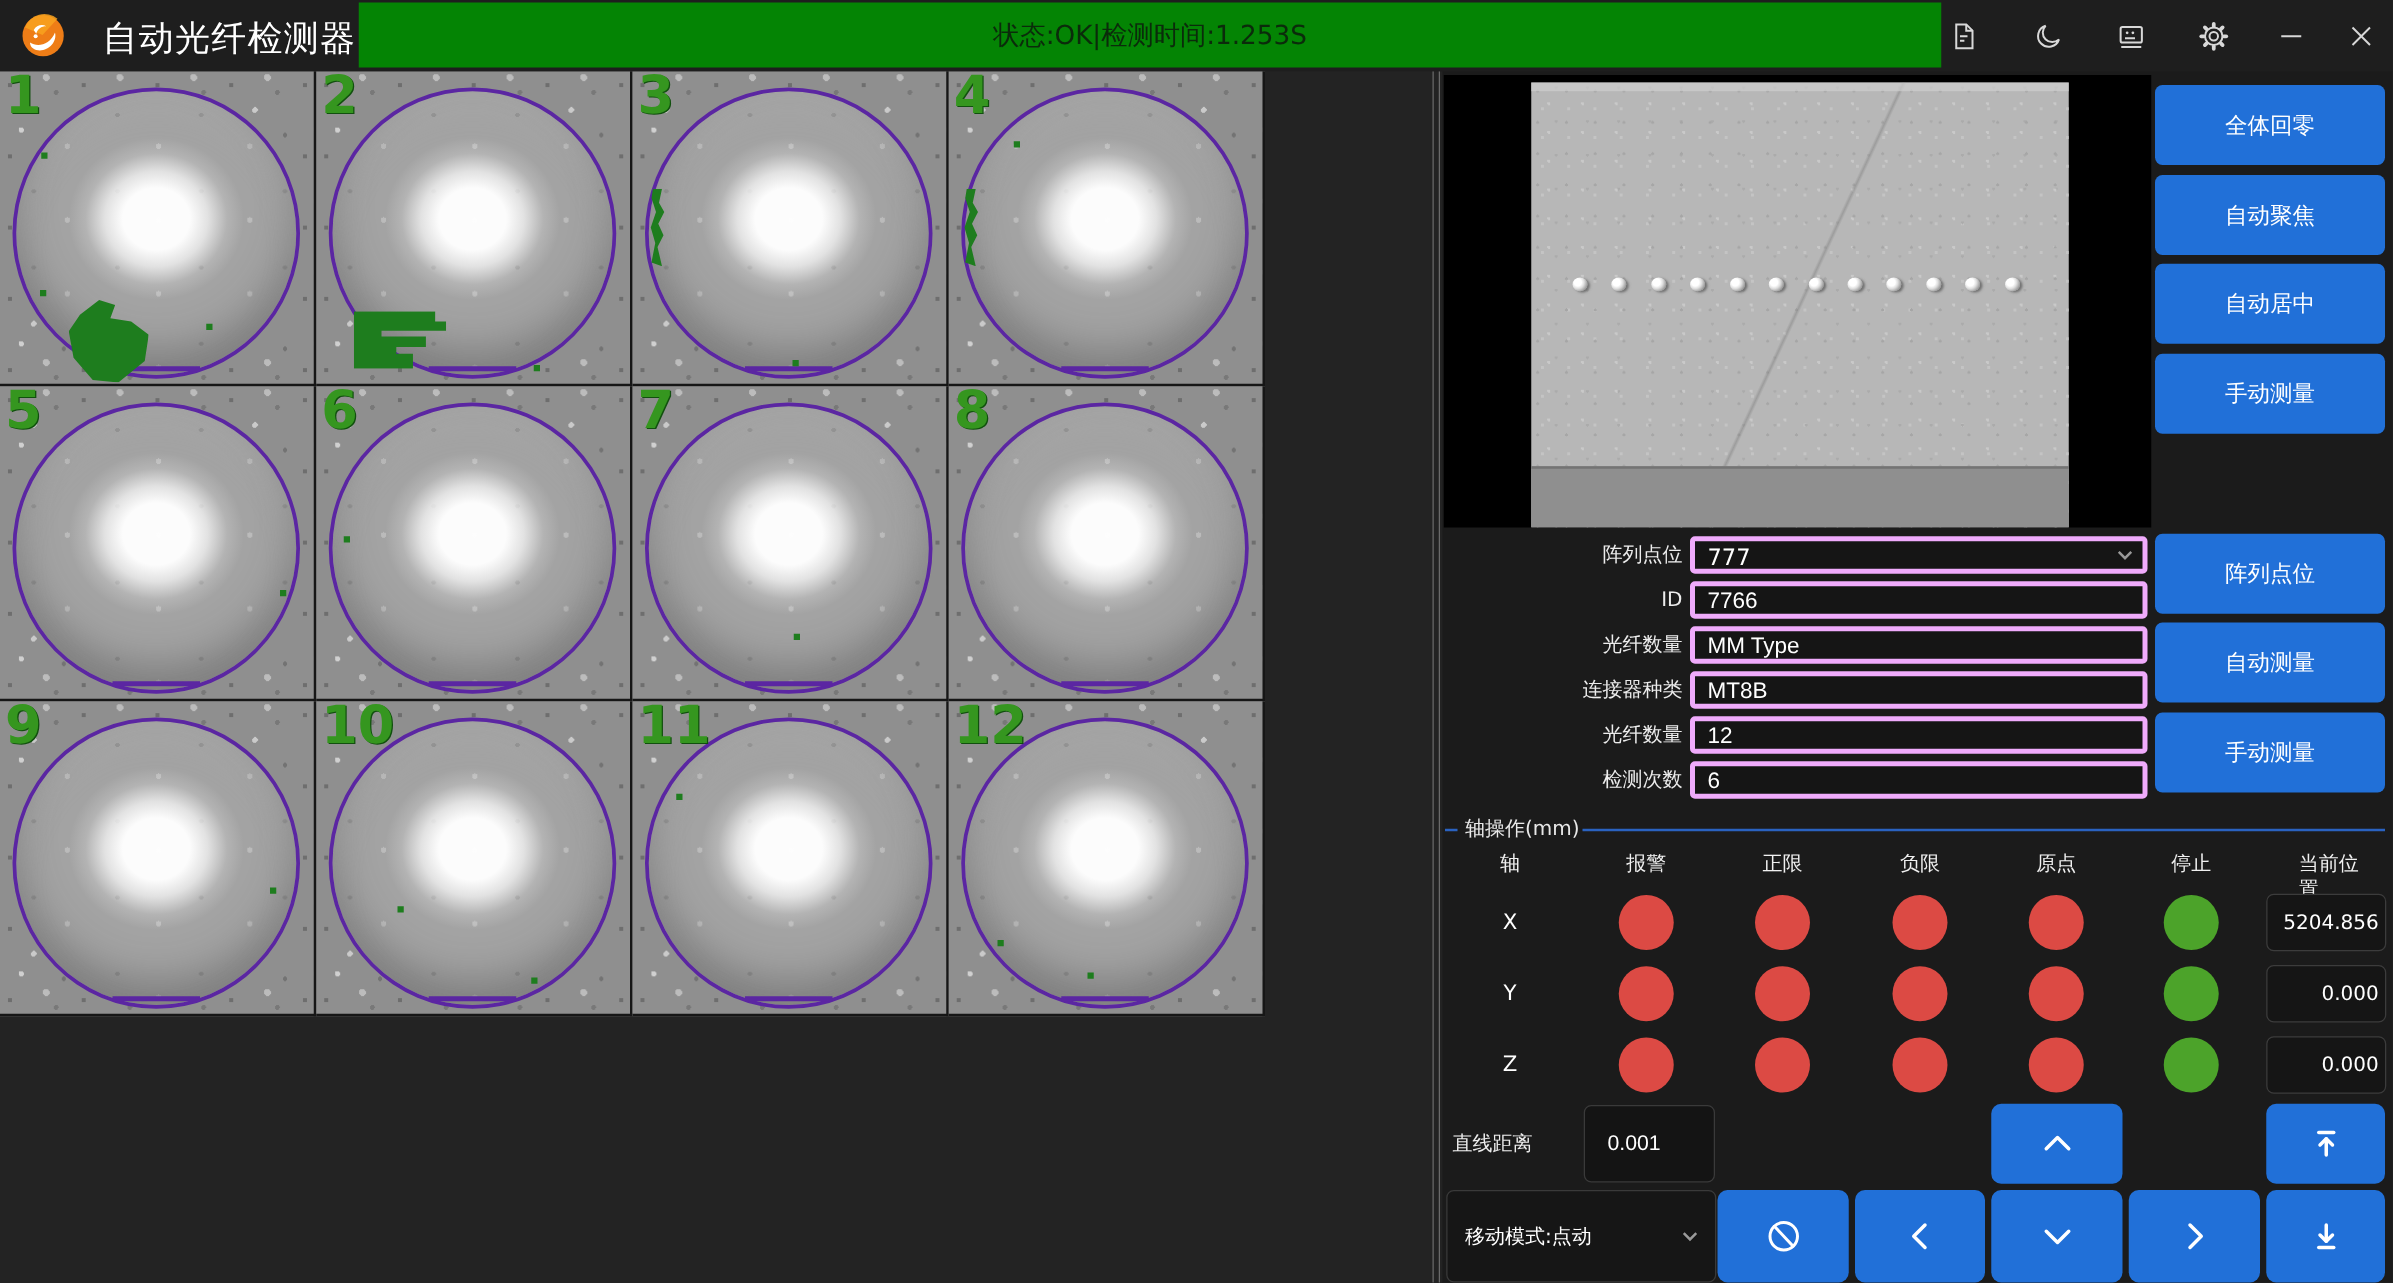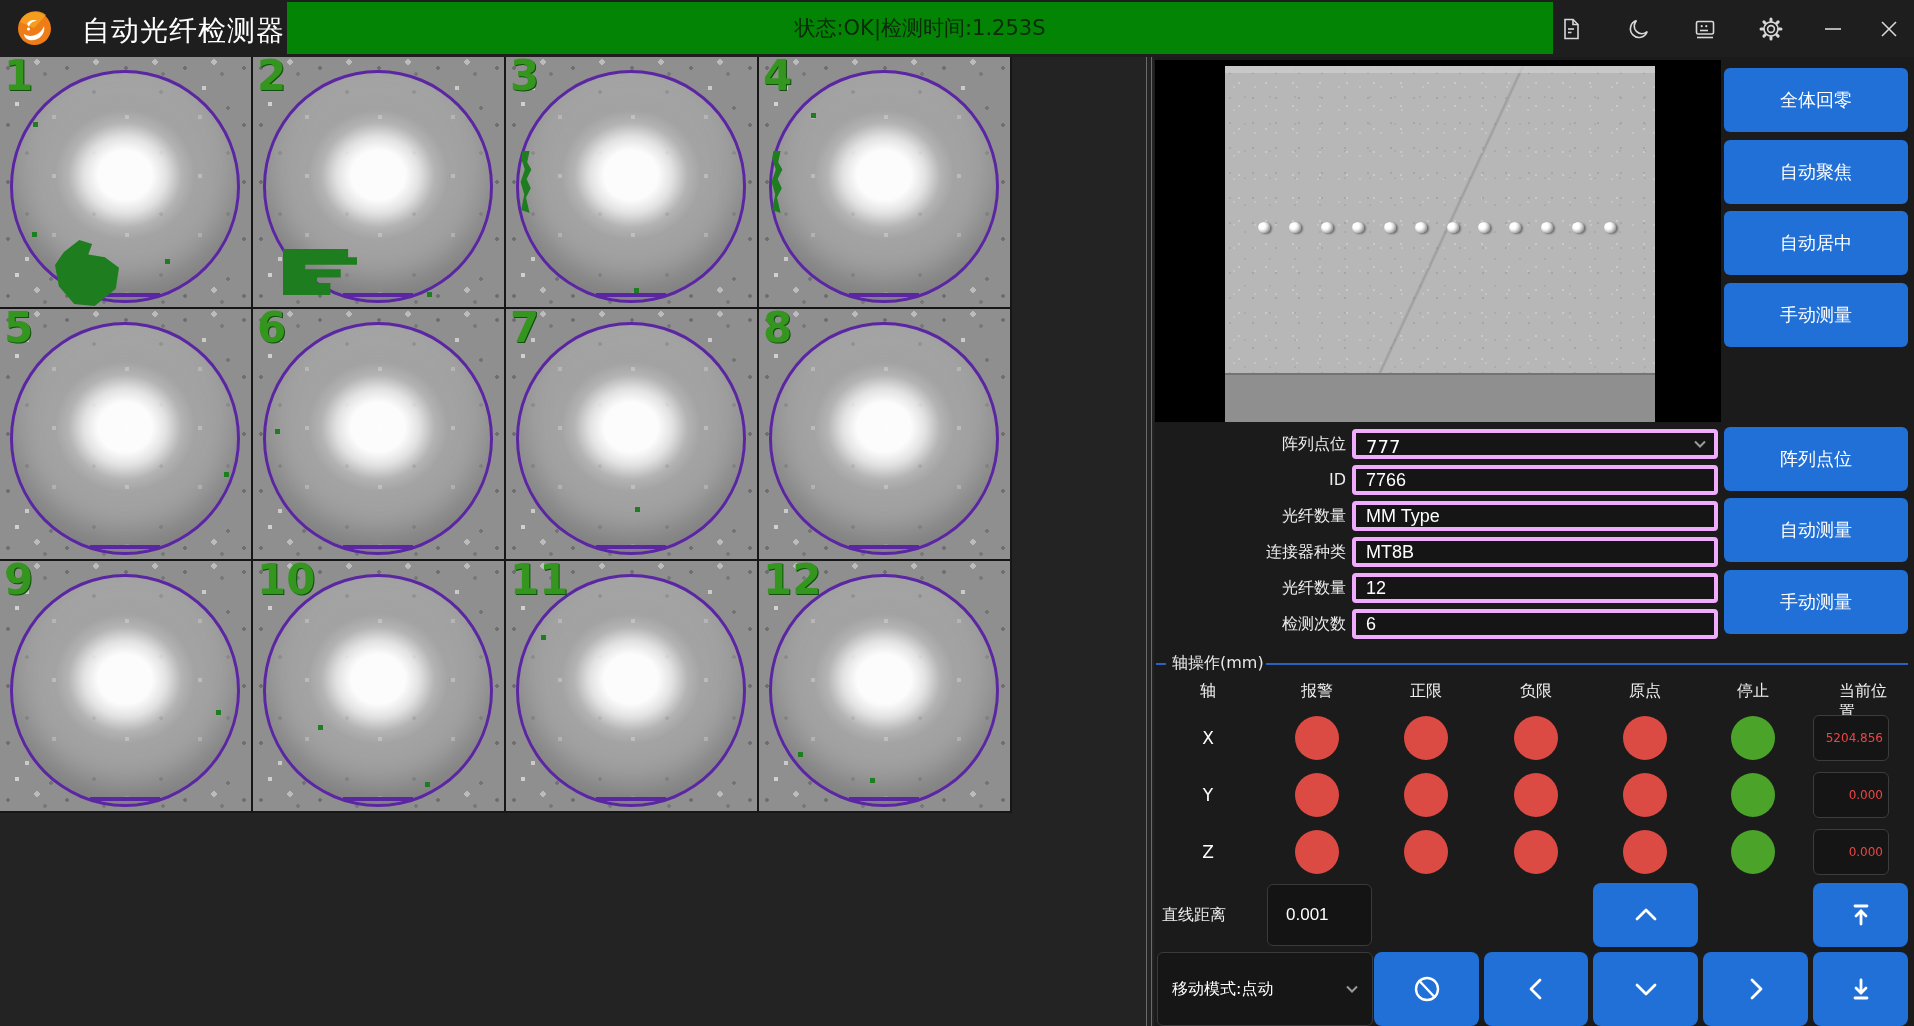--- a/index.html
+++ b/index.html
@@ -96,22 +96,22 @@
   
   .grp-dash { position:absolute; left:2px; top:606px; width:10px; height:2px; background:#2a62c0; }
   .grp-title { position:absolute; left:18px; top:596px; color:#e8e8e8; font-size:16px; }
   .grp-line { position:absolute; left:112px; right:6px; top:606px; height:2px; background:#2a62c0; }
 
   
   .ax-h { position:absolute; transform:translateX(-50%); color:#f0f0f0; font-size:16px; top:624px; }
   .ax-lbl { position:absolute; transform:translate(-50%,-50%); color:#ffffff; font-size:17px; }
   .ind { position:absolute; width:44px; height:44px; border-radius:50%; transform:translate(-50%,-50%); }
   .ind.red { background:#dc4a44; } .ind.green { background:#4ca32a; }
-  .pos-box { position:absolute; left:659px; width:76px; height:46px; background:#151515;
-    border:1px solid #3c3c3c; border-radius:6px; color:#ef4444; font-size:12px;
+  .pos-box { position:absolute; left:659px; width:96px; height:46px; background:#151515;
+    border:1px solid #3c3c3c; border-radius:6px; color:#ffffff; font-size:16px;
     text-align:right; line-height:44px; padding-right:5px; overflow:hidden; }
 
   
   .dist-label { position:absolute; left:8px; top:843px; width:100px; text-align:left;
     color:#ececec; font-size:16px; height:30px; line-height:30px; }
   .dist-input { position:absolute; left:113px; top:827px; width:105px; height:62px; background:#141414;
     border:1px solid #3a3a3a; border-radius:6px; color:#ffffff; font-size:17px;
     padding-left:18px; outline:none; }
   .mode-dd { position:absolute; left:3px; top:895px; width:216px; height:74px; background:#161616;
     border:1px solid #3a3a3a; border-radius:6px; color:#ffffff; font-size:16px;

